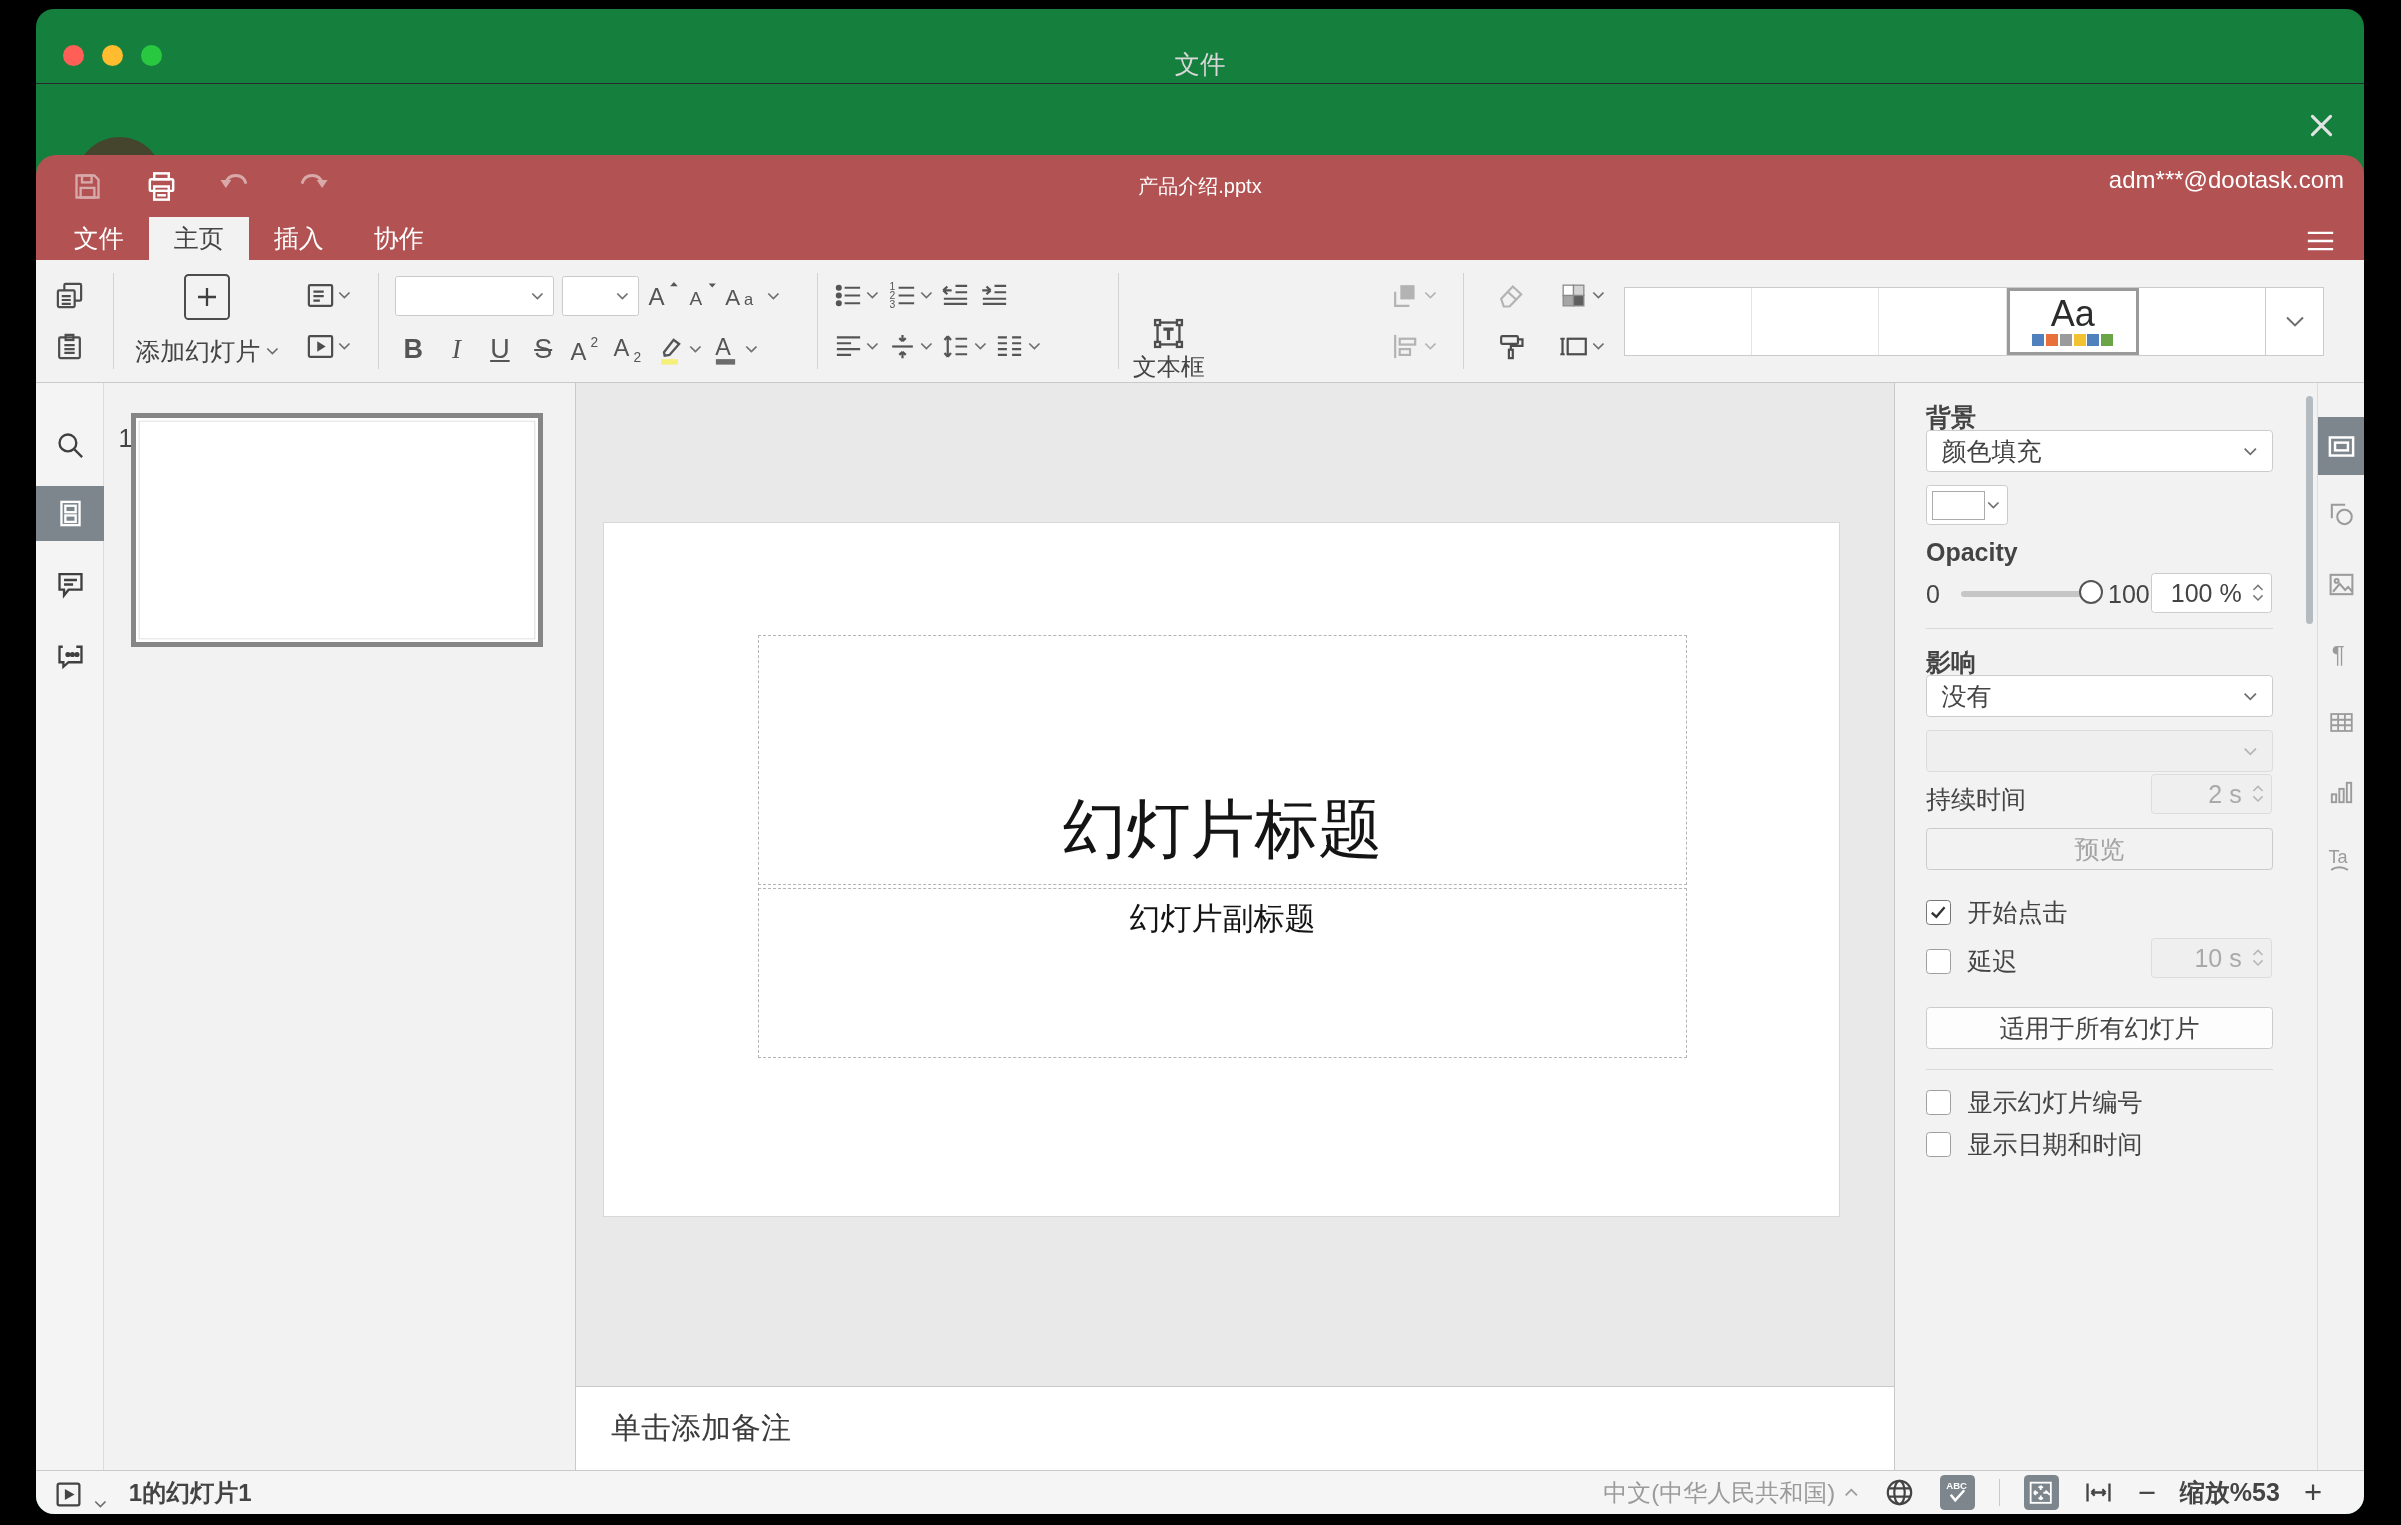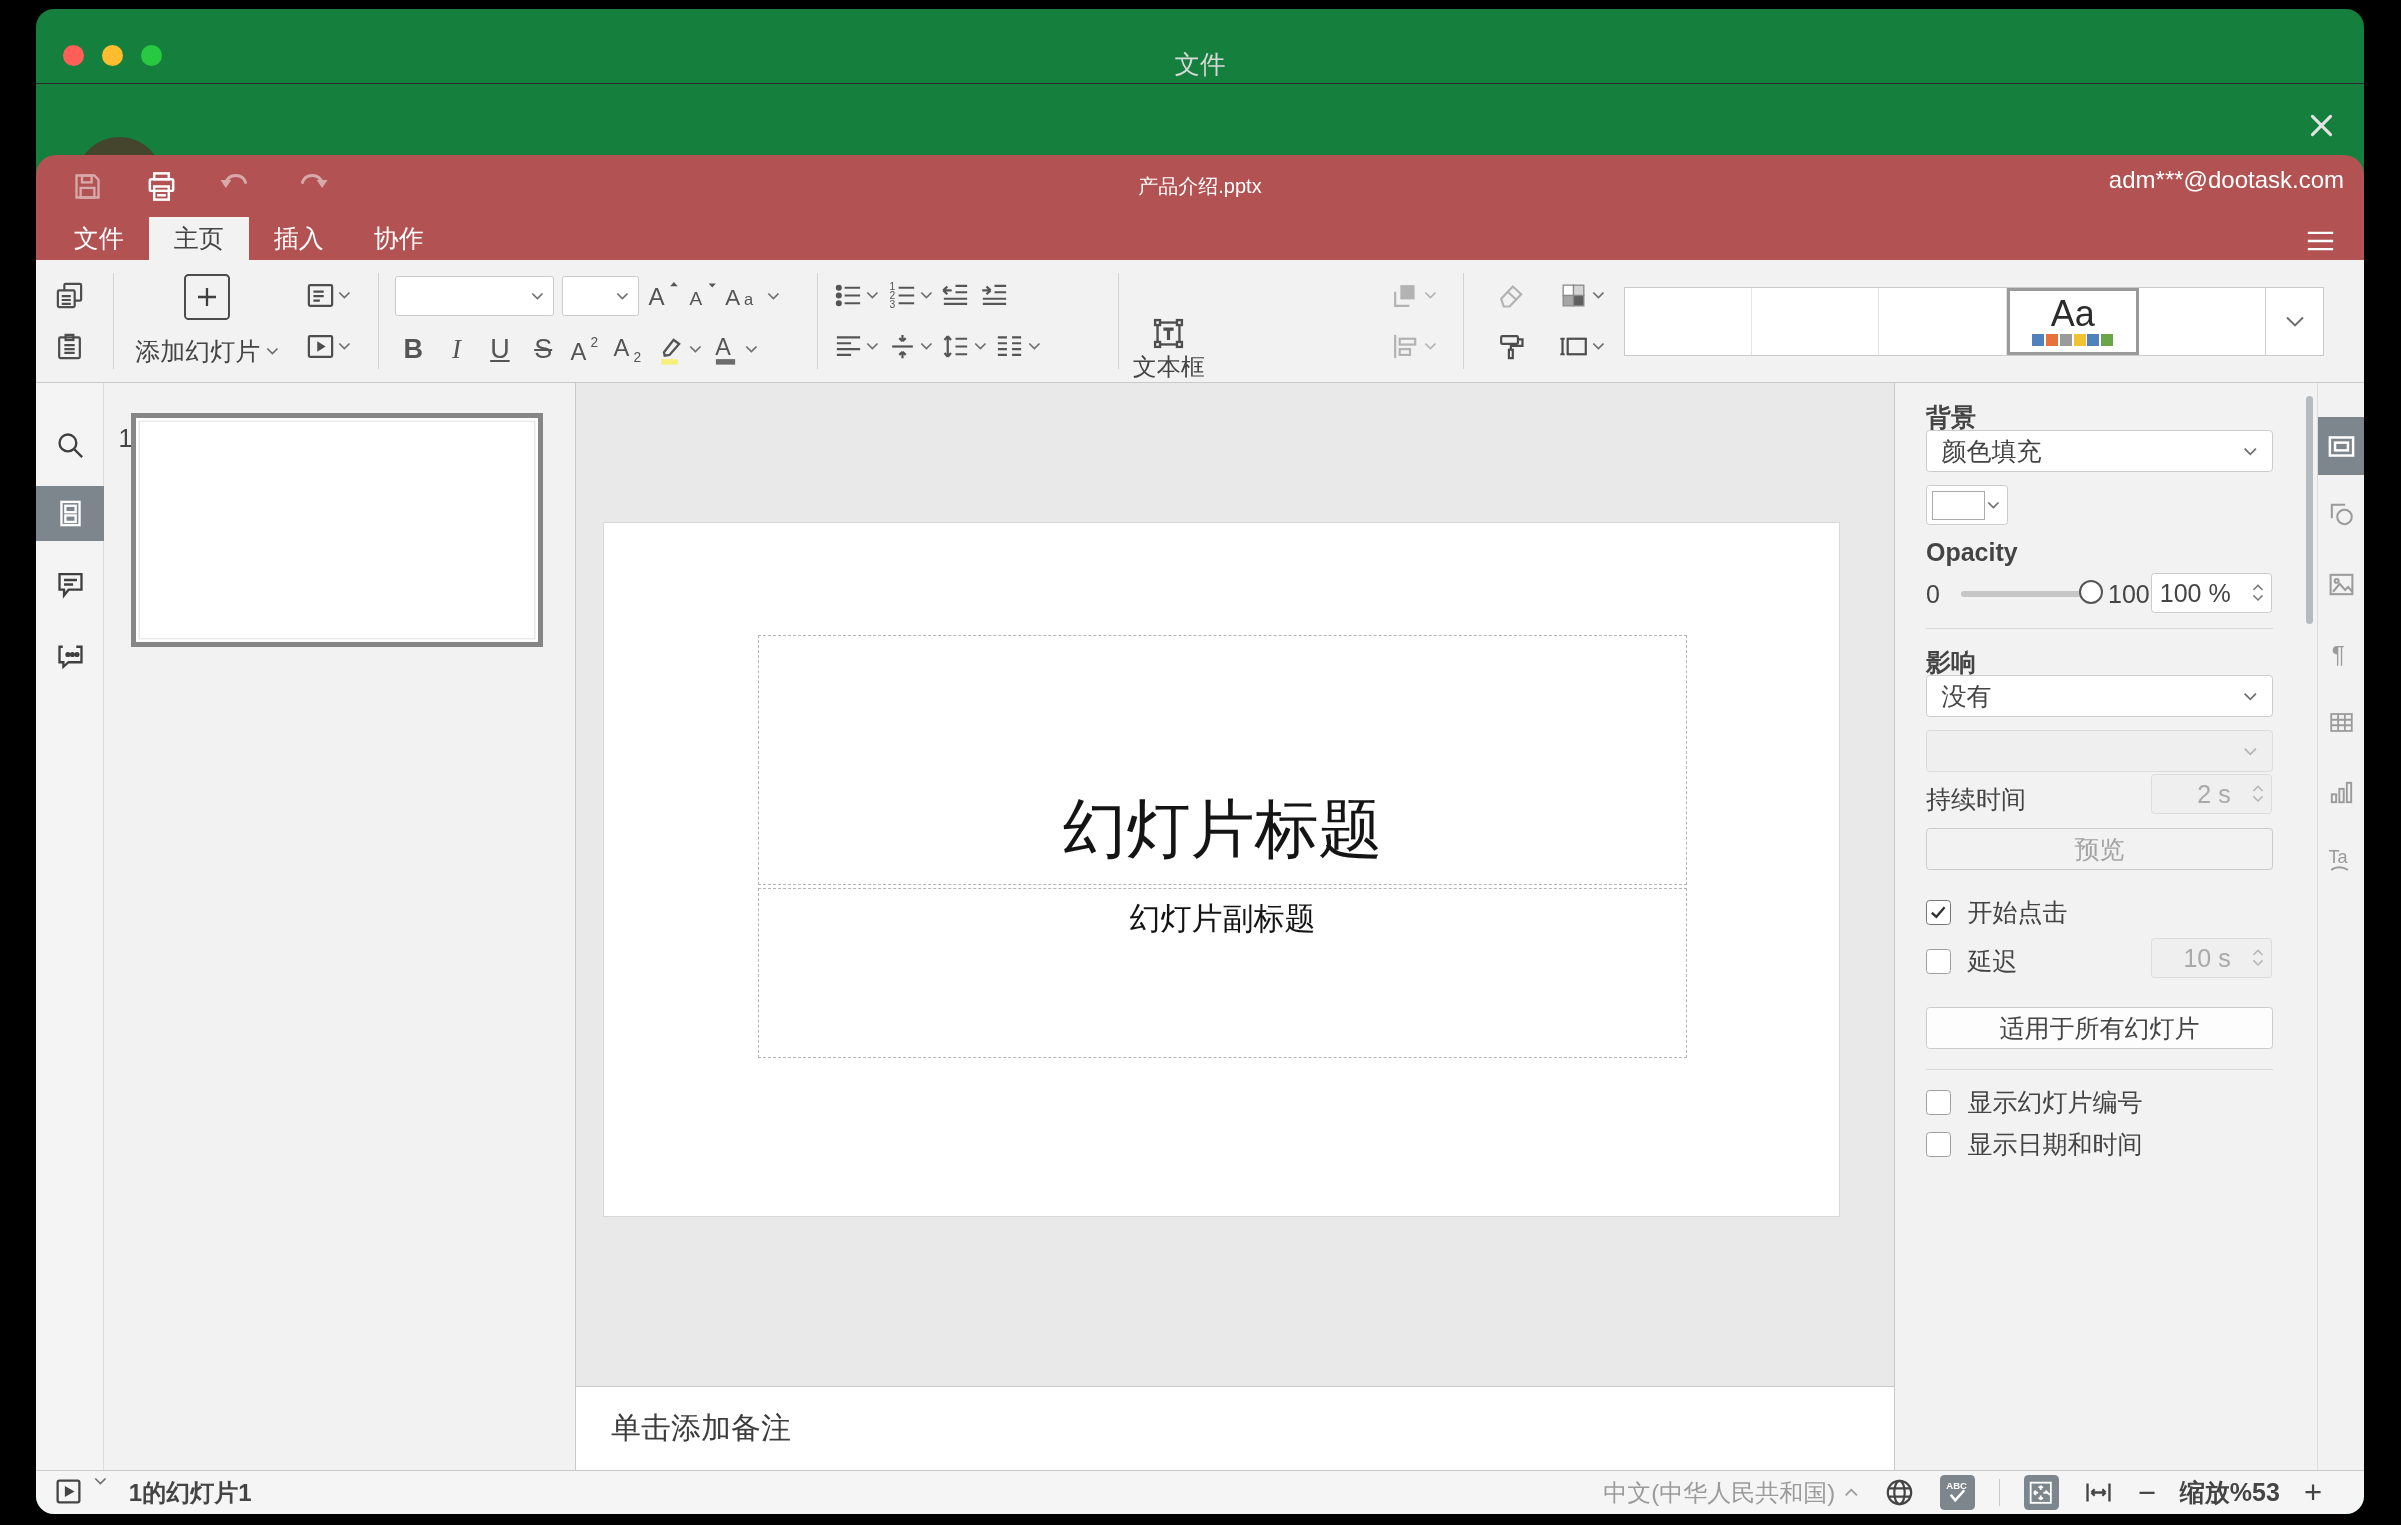--- a/index.html
+++ b/index.html
@@ -78,38 +78,38 @@
   .rsel{position:absolute;left:31px;width:347px;height:42px;background:#fff;border:0.9px solid #cbcbcb;border-radius:3.6px;display:flex;align-items:center;box-sizing:border-box;padding:0 14.6px;color:#444;}
   .rsel .sp{flex:1;}
   .rsel.disabled{background:#efefef;border-color:#dcdcdc;color:#aaa;}
   .swbtn{position:absolute;left:31px;top:102px;width:82px;height:40px;background:#fff;border:0.9px solid #cbcbcb;border-radius:3.6px;display:flex;align-items:center;justify-content:space-between;box-sizing:border-box;padding:0 7.3px 0 4.6px;}
   .swbtn .sw{width:51px;height:27px;background:#fff;border:0.9px solid #ababab;}
   .slider-row{position:absolute;left:31px;top:190px;width:347px;height:42px;}
   .sl-min{position:absolute;left:0;top:7.3px;}
   .sl-track{position:absolute;left:35px;top:18px;width:130px;height:6.4px;background:#c6c6c6;border-radius:3.6px;}
   .sl-thumb{position:absolute;left:153px;top:7.3px;width:24px;height:24px;border-radius:50%;background:#fff;border:2.3px solid #555;box-sizing:border-box;}
   .sl-max{position:absolute;left:182px;top:7.3px;}
-  .spin{position:absolute;width:121px;height:40px;background:#fff;border:0.9px solid #cbcbcb;border-radius:3.6px;box-sizing:border-box;display:flex;align-items:center;justify-content:flex-end;gap:21px;padding-right:7.3px;color:#444;}
+  .spin{position:absolute;width:121px;height:40px;background:#fff;border:0.9px solid #cbcbcb;border-radius:3.6px;box-sizing:border-box;display:flex;align-items:center;justify-content:flex-end;gap:10px;padding-right:7.3px;color:#444;}
   .spin.disabled{background:#efefef;border-color:#dcdcdc;color:#a9a9a9;}
   .steppers{display:flex;flex-direction:column;gap:2.7px;color:#777;}
   .rp-hr{position:absolute;left:31px;width:347px;border-top:0.9px solid #d9d9d9;}
   .rbtn{position:absolute;left:31px;width:347px;height:42px;border:0.9px solid #cbcbcb;border-radius:3.6px;display:flex;align-items:center;justify-content:center;box-sizing:border-box;}
   .rbtn.disabled{color:#a3a3a3;background:#f2f2f2;}
   .rbtn.enabled{background:#fdfdfd;color:#444;}
   .chkrow{position:absolute;left:31px;display:flex;align-items:center;gap:16.4px;color:#444;}
   .chk{width:25px;height:25px;background:#fff;border:1.4px solid #9f9f9f;border-radius:3.6px;display:flex;align-items:center;justify-content:center;box-sizing:border-box;}
   .chk.checked{border-color:#777;}
   .rscroll{position:absolute;right:3.6px;top:12.8px;width:7.3px;height:228px;background:#b4bcc2;border-radius:3.6px;}
   
   .rstrip{width:47px;background:#f2f2f2;border-left:0.9px solid #dcdcdc;position:relative;box-sizing:border-box;}
   .rsic{position:absolute;left:0;width:47px;height:58px;display:flex;align-items:center;justify-content:center;color:#9b9b9b;}
   .rsic.sel{background:#7d868c;color:#fff;}
   
   .statusbar{position:absolute;left:0;right:0;bottom:0;height:44px;background:#f5f5f5;border-top:0.9px solid #c9c9c9;display:flex;align-items:center;box-sizing:border-box;padding:0 42px 0 18px;}
-  .sb-left{display:flex;align-items:flex-start;gap:11px;}
+  .sb-left{display:flex;align-items:flex-end;gap:11px;}
   .sb-ind{font-size:24px;font-weight:bold;color:#444;margin-left:11px;}
   .sb-spacer{flex:1;}
   .sb-right{display:flex;align-items:center;gap:24px;}
   .sb-lang{font-size:24px;color:#9b9b9b;display:flex;align-items:center;gap:9px;}
   .sq-active{width:35px;height:35px;background:#7d868c;border-radius:4.6px;display:flex;align-items:center;justify-content:center;color:#fff;}
   .sb-vdiv{width:0.9px;height:27px;background:#c9c9c9;}
   .sb-zoom{font-size:25px;font-weight:bold;color:#444;}
   .sb-pm{font-size:31px;color:#444;line-height:1;}
   svg{display:block;}
   .chev{color:#6e6e6e;}

